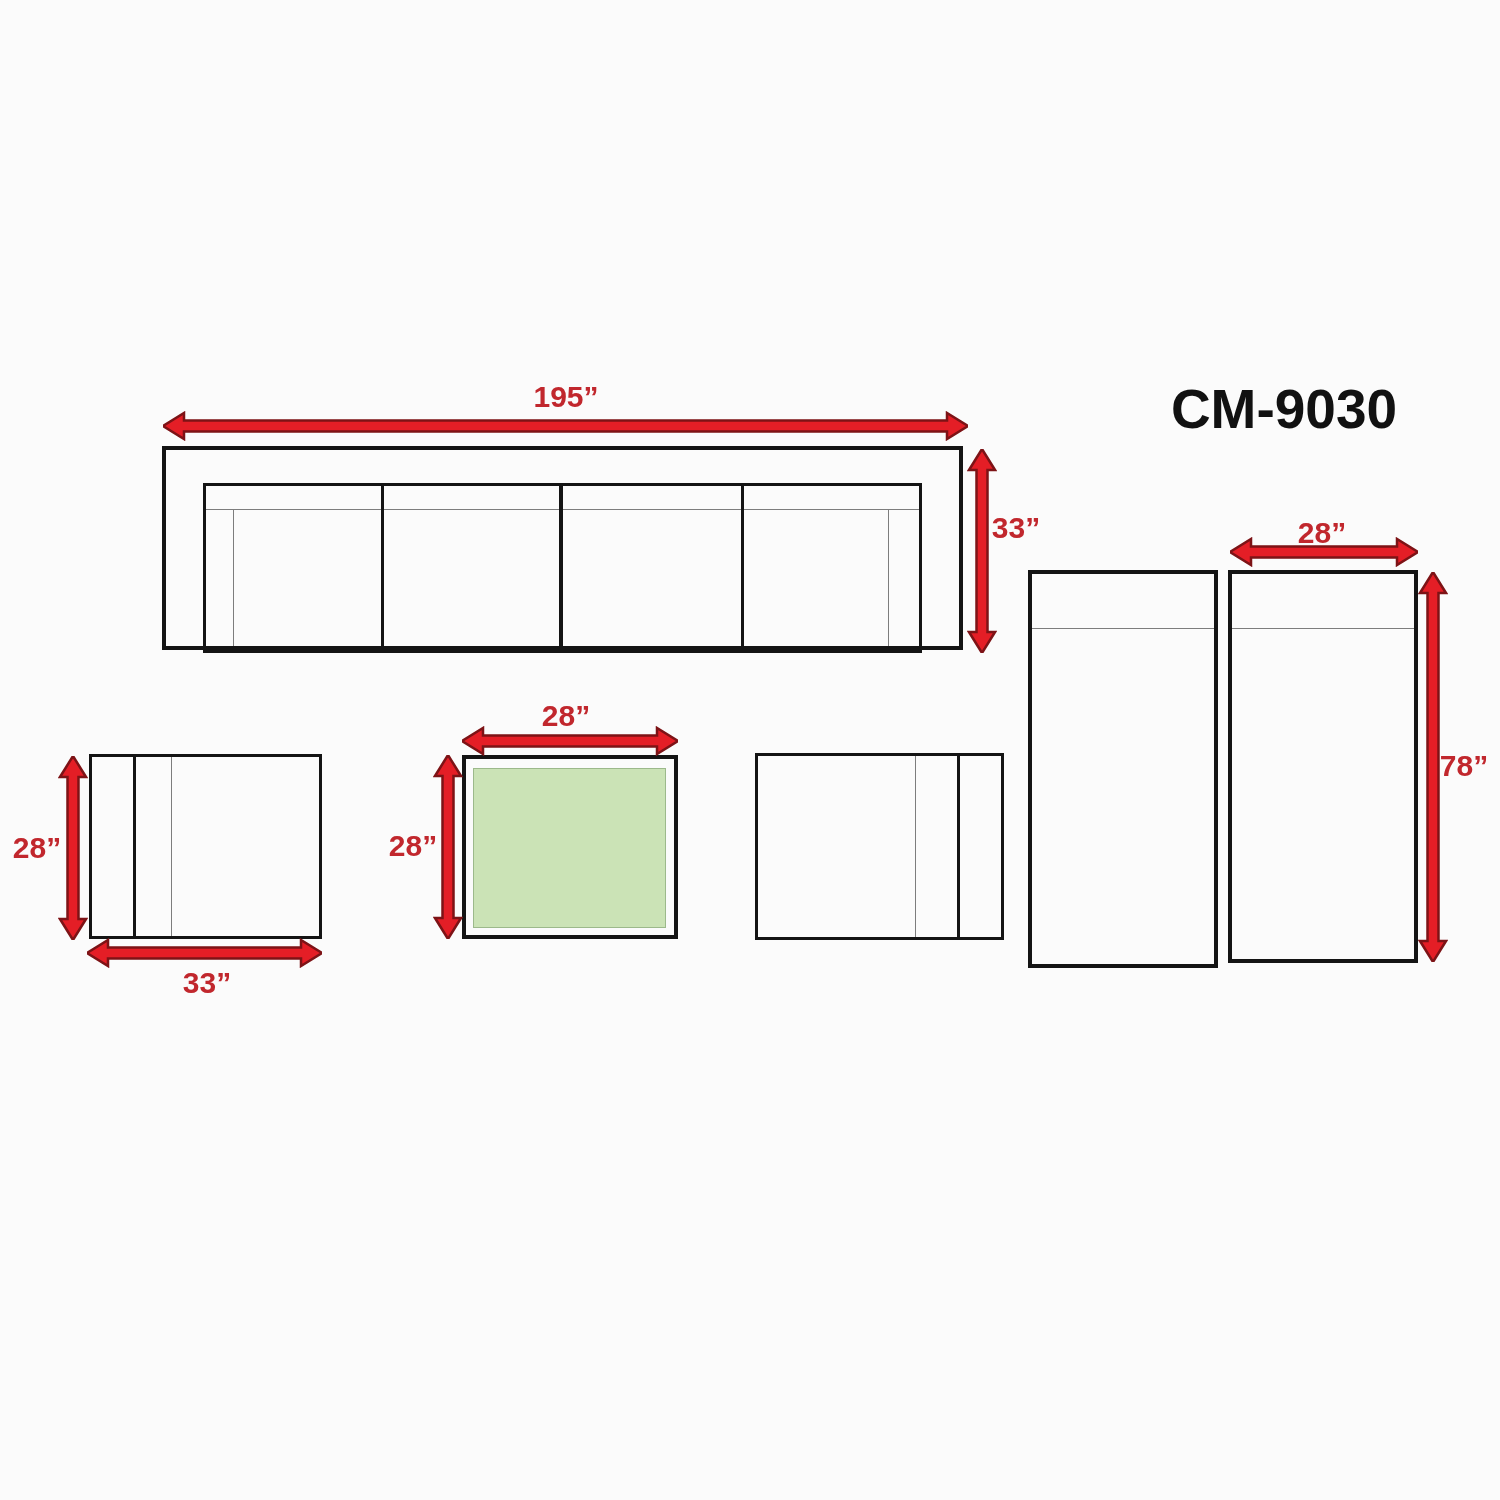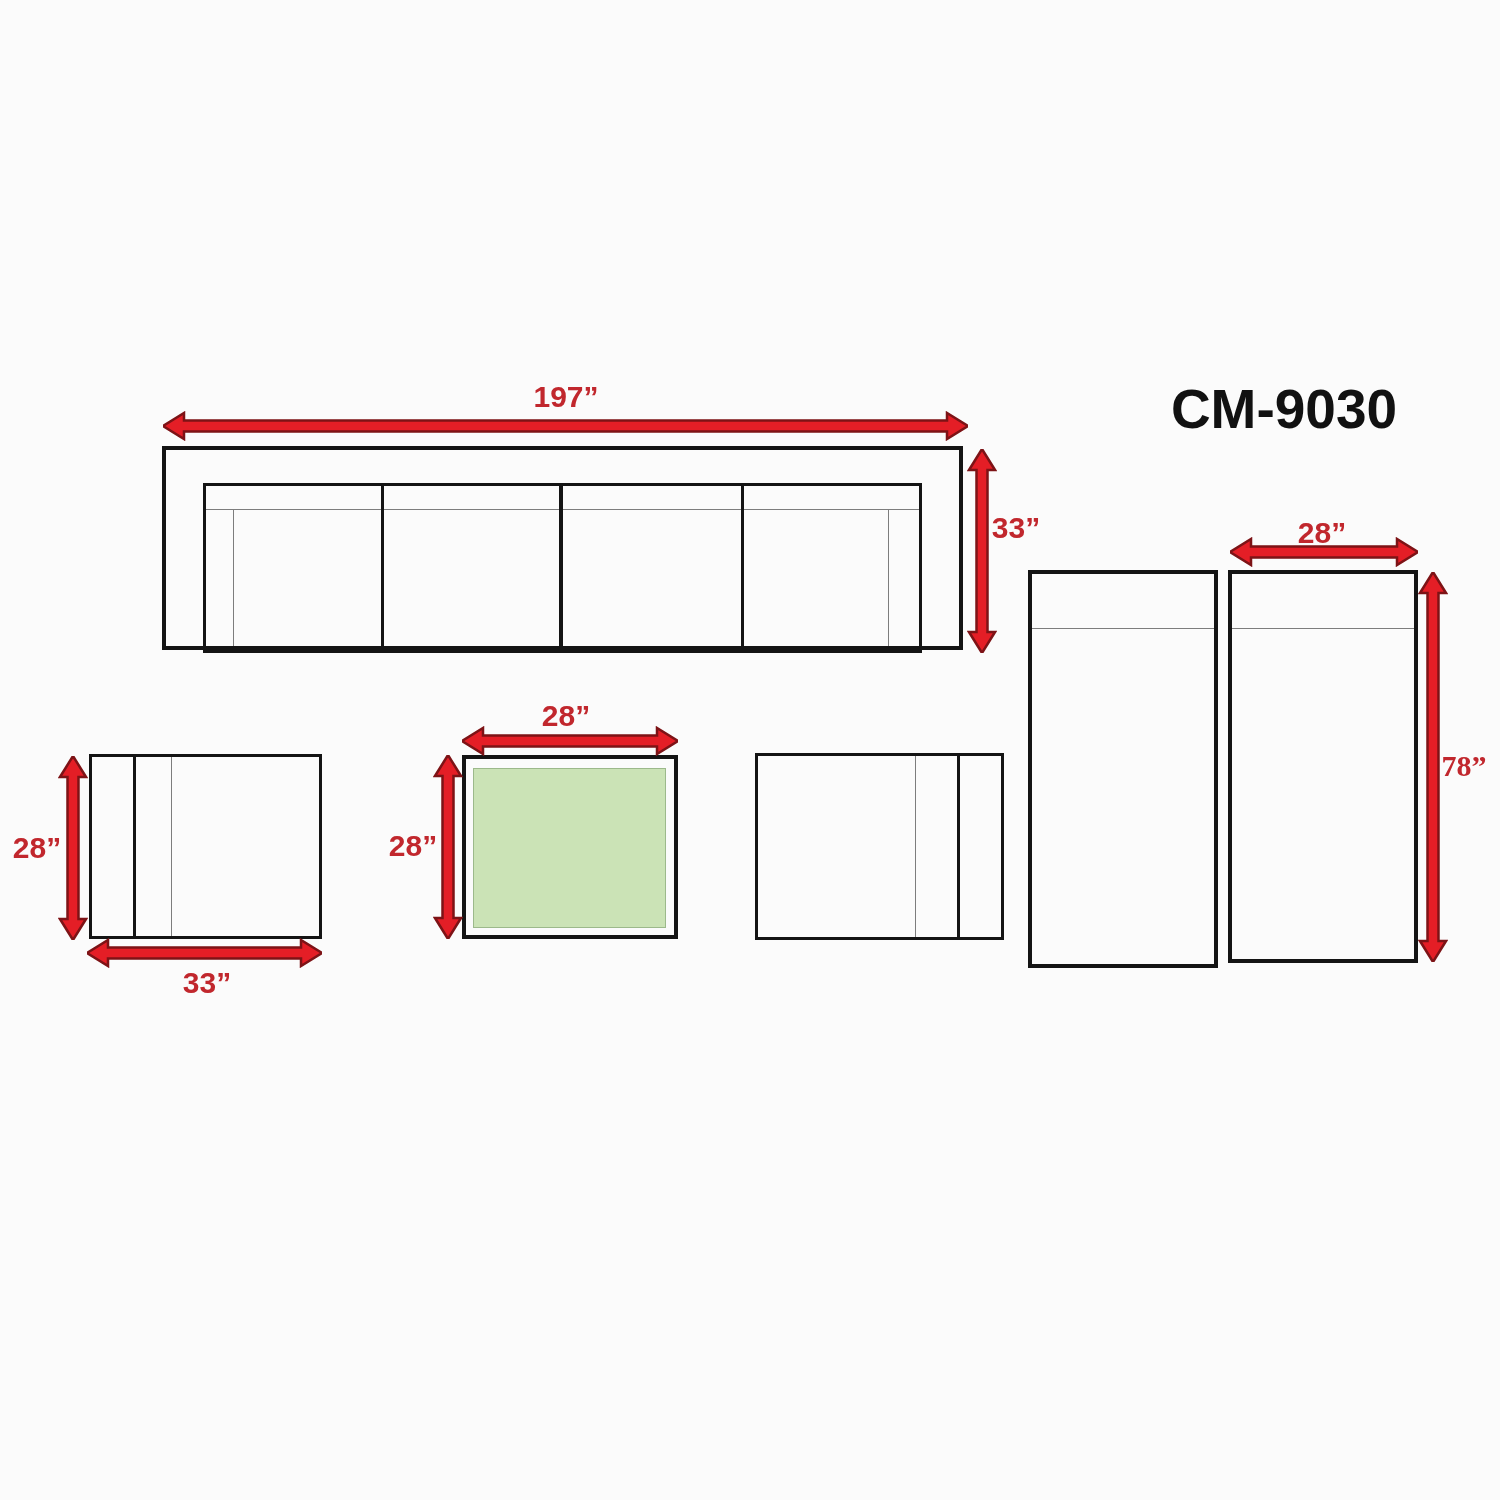--- a/index.html
+++ b/index.html
@@ -39,39 +39,39 @@
   <div class="gline" style="left:888px;top:510px;width:1px;height:141px;"></div>
   <div class="rect b4" style="left:162px;top:446px;width:801px;height:204px;"></div>
   <div class="rect" style="left:203px;top:483px;width:181px;height:170px;"></div>
   <div class="rect" style="left:381px;top:483px;width:181px;height:170px;"></div>
   <div class="rect" style="left:560px;top:483px;width:184px;height:170px;"></div>
   <div class="rect" style="left:741px;top:483px;width:181px;height:170px;"></div>
 
   <div class="arrow" style="left:163px;top:411px;width:805px;height:30px;"><svg width="805" height="30" viewBox="0 0 805 30">
         <polygon points="0,15 21,2 21,9.5 784,9.5 784,2 805,15 784,28 784,20.5 21,20.5 21,28" fill="var(--arrow-fill,#e41e26)" stroke="var(--arrow-outline,#7d1316)" stroke-width="2.5" stroke-linejoin="miter"></polygon>
       </svg></div>
-  <div class="dim" style="left:566px;top:397px;">197”</div>
+  <div class="dim" style="left:566px;top:397px;">195”</div>
   <div class="arrow" style="left:967px;top:449px;width:30px;height:204px;"><svg width="30" height="204" viewBox="0 0 30 204">
         <polygon points="15,0 2,21 9.5,21 9.5,183 2,183 15,204 28,183 20.5,183 20.5,21 28,21" fill="var(--arrow-fill,#e41e26)" stroke="var(--arrow-outline,#7d1316)" stroke-width="2.5" stroke-linejoin="miter"></polygon>
       </svg></div>
   <div class="dim" style="left:1016px;top:528px;">33”</div>
 
   <div class="gline" style="left:1032px;top:628px;width:182px;height:1px;"></div>
   <div class="rect b4" style="left:1028px;top:570px;width:190px;height:398px;"></div>
   <div class="gline" style="left:1232px;top:628px;width:182px;height:1px;"></div>
   <div class="rect b4" style="left:1228px;top:570px;width:190px;height:393px;"></div>
 
   <div class="arrow" style="left:1230px;top:537px;width:188px;height:30px;"><svg width="188" height="30" viewBox="0 0 188 30">
         <polygon points="0,15 21,2 21,9.5 167,9.5 167,2 188,15 167,28 167,20.5 21,20.5 21,28" fill="var(--arrow-fill,#e41e26)" stroke="var(--arrow-outline,#7d1316)" stroke-width="2.5" stroke-linejoin="miter"></polygon>
       </svg></div>
   <div class="dim" style="left:1322px;top:533px;">28”</div>
   <div class="arrow" style="left:1418px;top:572px;width:30px;height:390px;"><svg width="30" height="390" viewBox="0 0 30 390">
         <polygon points="15,0 2,21 9.5,21 9.5,369 2,369 15,390 28,369 20.5,369 20.5,21 28,21" fill="var(--arrow-fill,#e41e26)" stroke="var(--arrow-outline,#7d1316)" stroke-width="2.5" stroke-linejoin="miter"></polygon>
       </svg></div>
-  <div class="dim" style="left:1464px;top:766px;font-family:Liberation Serif, serif;">78”</div>
+  <div class="dim" style="left:1464px;top:766px;">78”</div>
 
   <div class="gline" style="left:171px;top:757px;width:1px;height:179px;"></div>
   <div class="rect" style="left:89px;top:754px;width:47px;height:185px;"></div>
   <div class="rect" style="left:133px;top:754px;width:189px;height:185px;"></div>
 
   <div class="arrow" style="left:58px;top:756px;width:30px;height:184px;"><svg width="30" height="184" viewBox="0 0 30 184">
         <polygon points="15,0 2,21 9.5,21 9.5,163 2,163 15,184 28,163 20.5,163 20.5,21 28,21" fill="var(--arrow-fill,#e41e26)" stroke="var(--arrow-outline,#7d1316)" stroke-width="2.5" stroke-linejoin="miter"></polygon>
       </svg></div>
   <div class="dim" style="left:37px;top:848px;">28”</div>
   <div class="arrow" style="left:87px;top:938px;width:235px;height:30px;"><svg width="235" height="30" viewBox="0 0 235 30">

